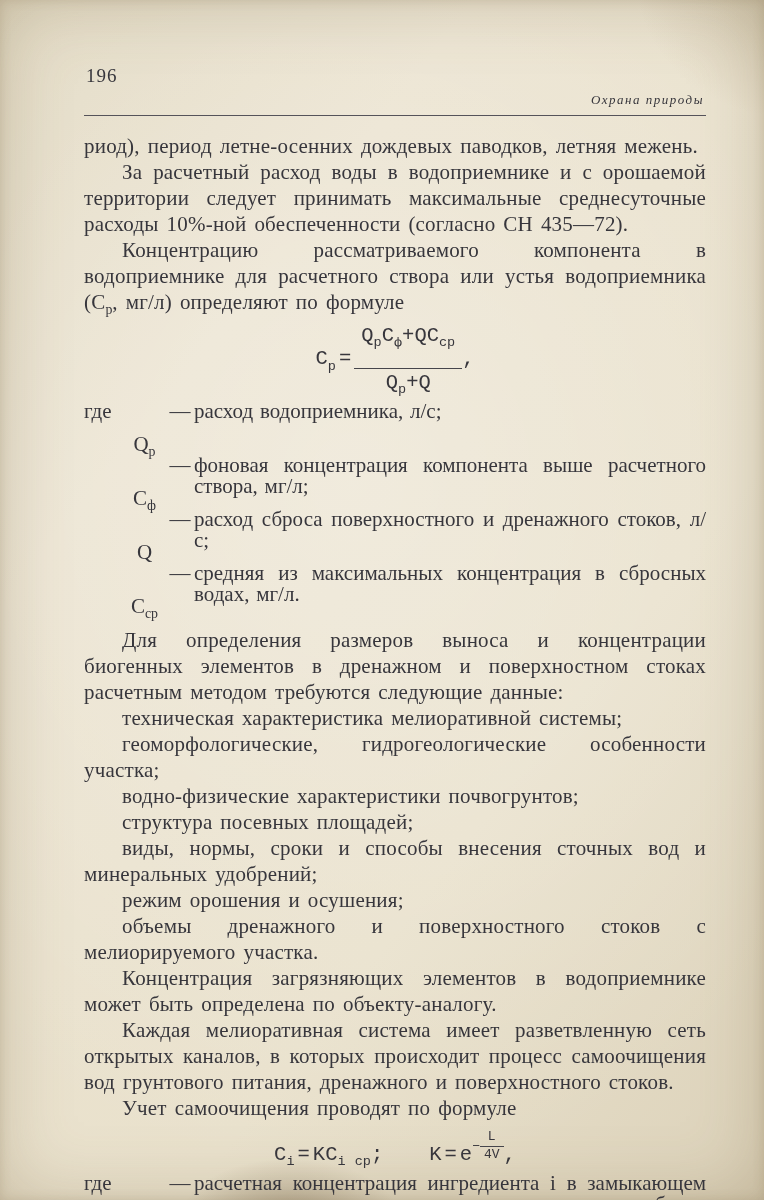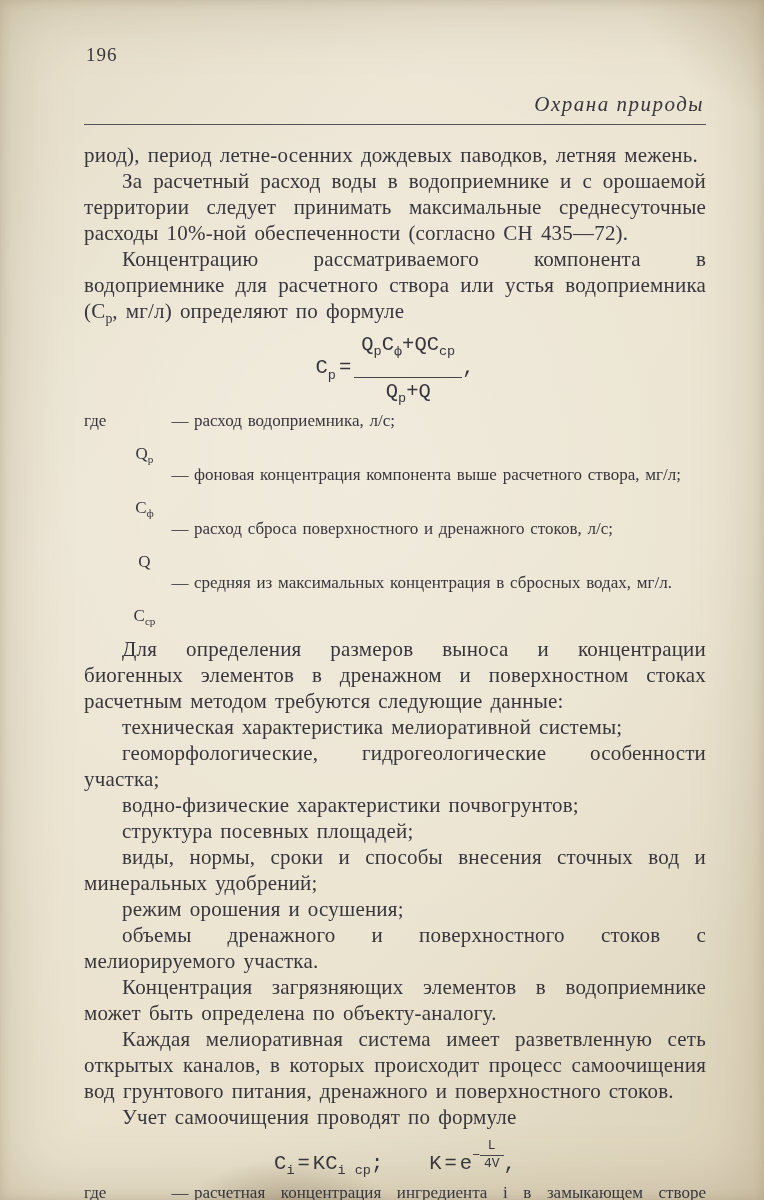--- a/index.html
+++ b/index.html
@@ -17,27 +17,27 @@
   }
   .stain { position:absolute; pointer-events:none; }
   .stain.bl { left:180px; bottom:-18px; width:220px; height:60px;
     background: radial-gradient(ellipse at 50% 100%, rgba(90,70,40,0.35), rgba(90,70,40,0) 70%); }
   .stain.tr { right:-30px; top:-20px; width:160px; height:140px;
     background: radial-gradient(ellipse at 100% 0%, rgba(110,90,50,0.22), rgba(110,90,50,0) 70%); }
 
   .page-inner { position:relative; padding:44px 58px 0 84px; }
 
   .running-head {
-    display:flex; justify-content:space-between; align-items:flex-start;
+    display:flex; justify-content:space-between; align-items:center;
     padding:0 2px 7px 2px;
     border-bottom:1.5px solid #55535a;
     margin-bottom:17px;
   }
   .pagenum { font-size:19px; letter-spacing:1px; }
-  .runtitle { font-style:italic; font-size:21px; letter-spacing:1.5px;margin-top:48px; }
+  .runtitle { font-style:italic; font-size:13px; letter-spacing:1.5px;margin-top:48px; }
 
   .para {
     font-size:21px;
     line-height:26px;
     text-align:justify;
     word-spacing:2.5px;
     letter-spacing:0.2px;
   }
   .indent { text-indent:38px; }
 
@@ -49,21 +49,21 @@
   .frac .fden { display:block; padding:2px 7px 0; }
   .feq { padding:0 3px; }
   .fgap { display:inline-block; width:46px; }
   .exp { display:inline-block; vertical-align:10px; font-size:13px; }
   .exp .frac .fnum { border-bottom:1px solid #46454b; padding:0 4px 1px; }
   .exp .frac .fden { padding:1px 4px 0; }
 
   .where {
     display:grid;
     grid-template-columns:38px 46px 24px 1fr;
-    font-size:17px;
+    font-size:21px;
     line-height:21px;
     margin:5px 0 10px;
     word-spacing:1.5px;
   }
   .where .glabel { grid-column:1; }
   .where .term  { grid-column:2; text-align:center; padding-right:1px; white-space:nowrap;margin-top:33px; }
   .where .dash  { grid-column:3; text-align:center; }
   .where .def   { grid-column:4; text-align:justify; padding-left:2px; }
 </style>
 </head>

